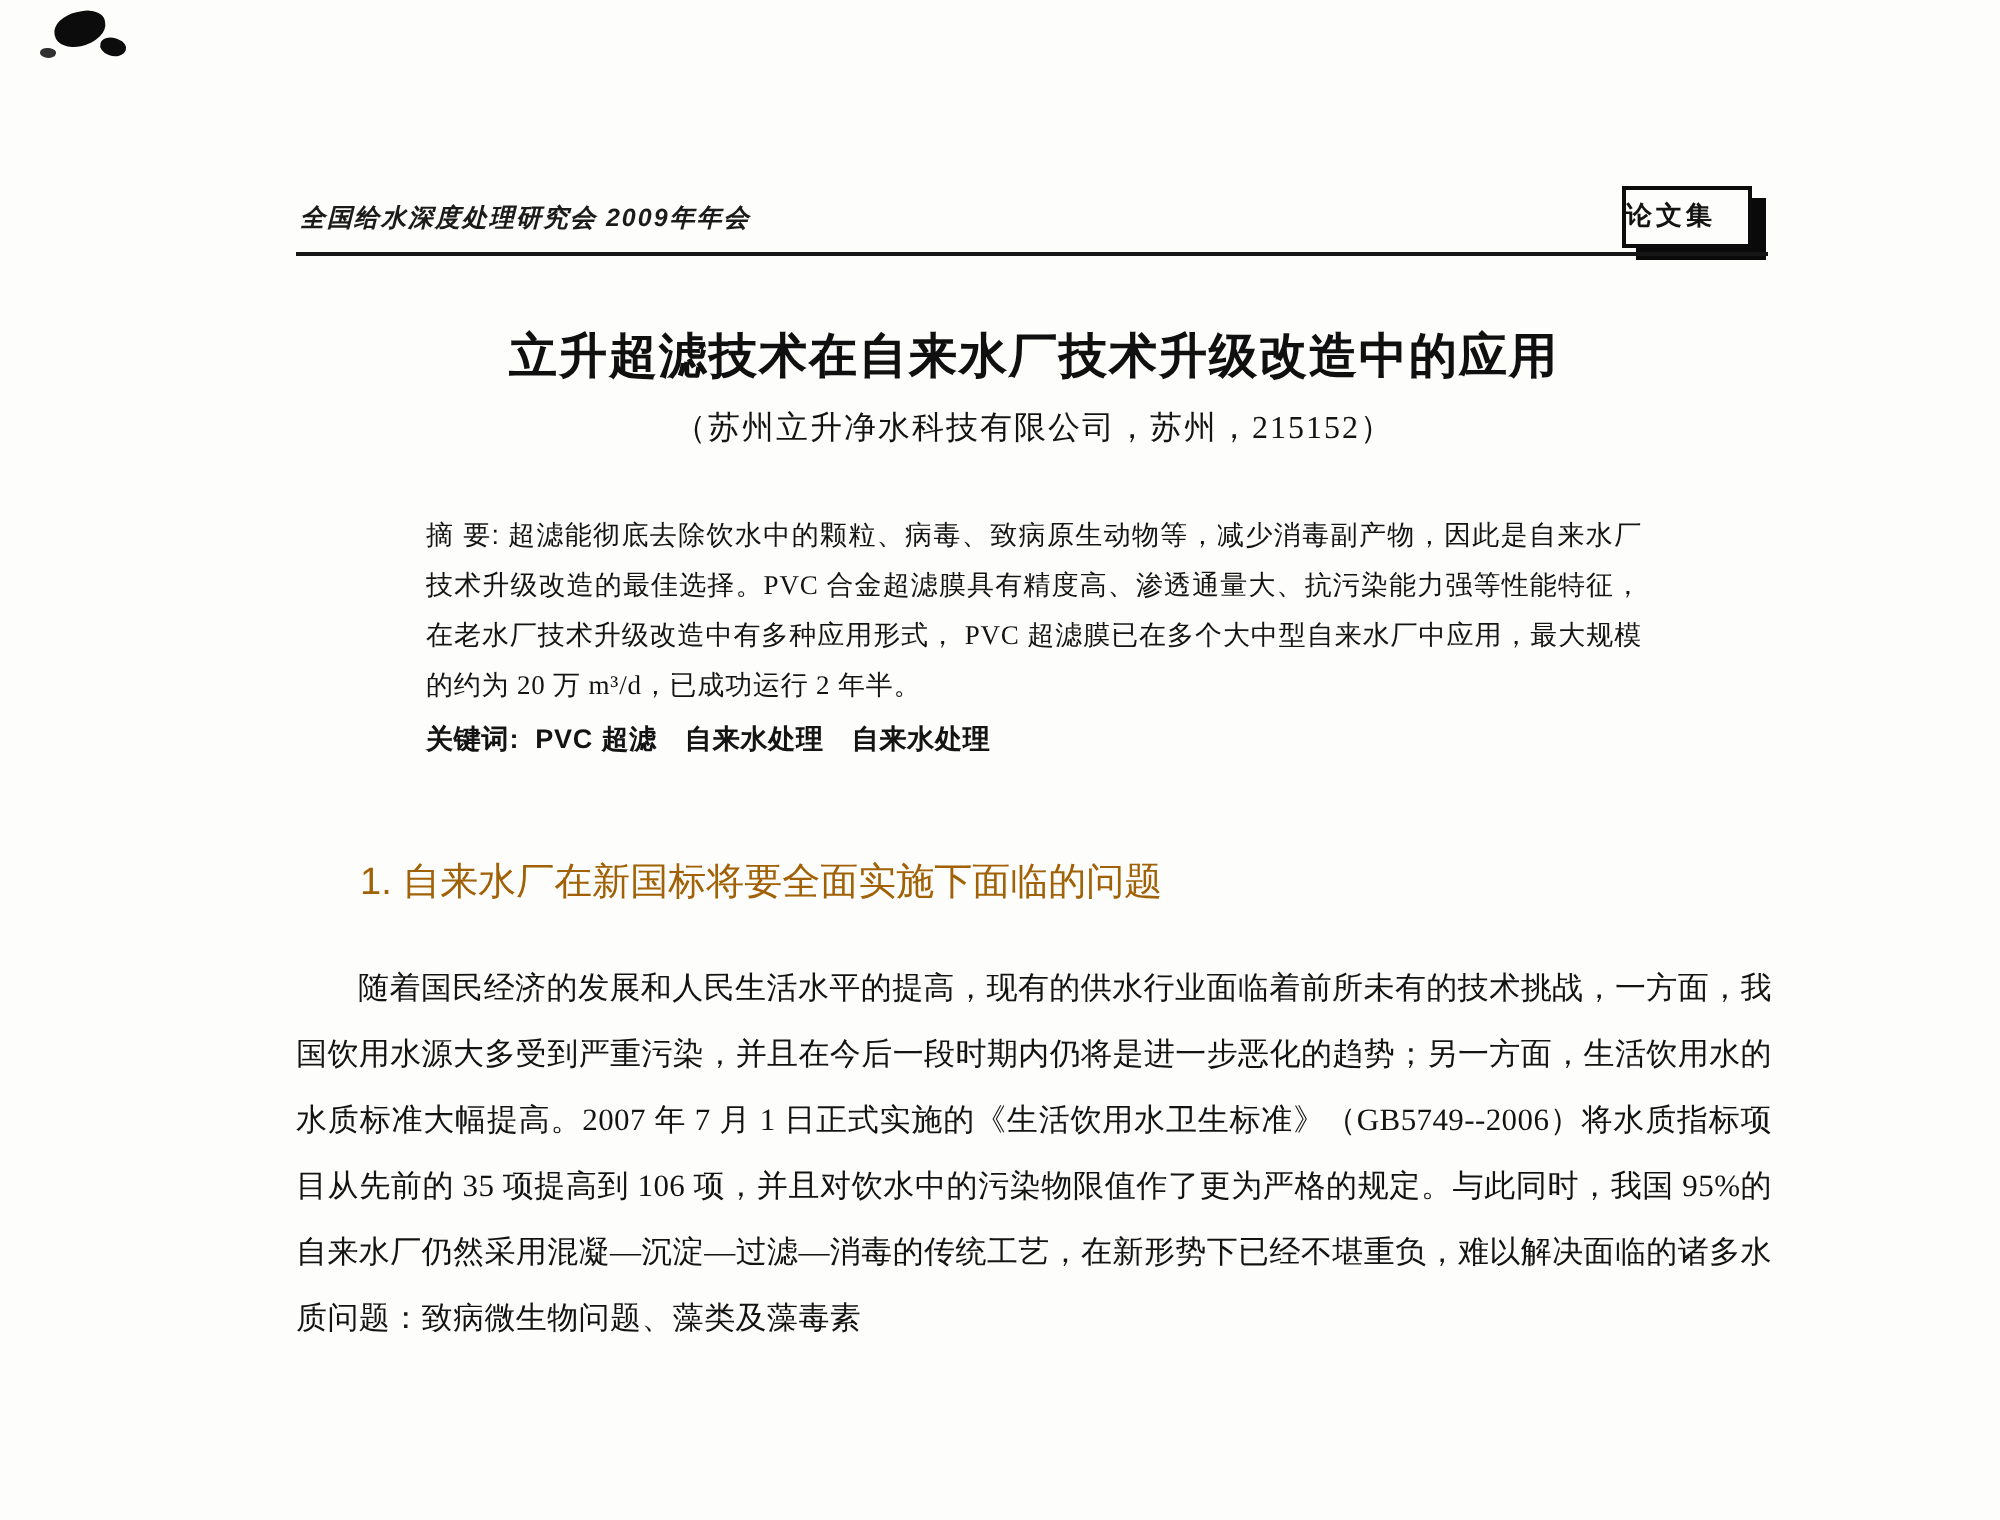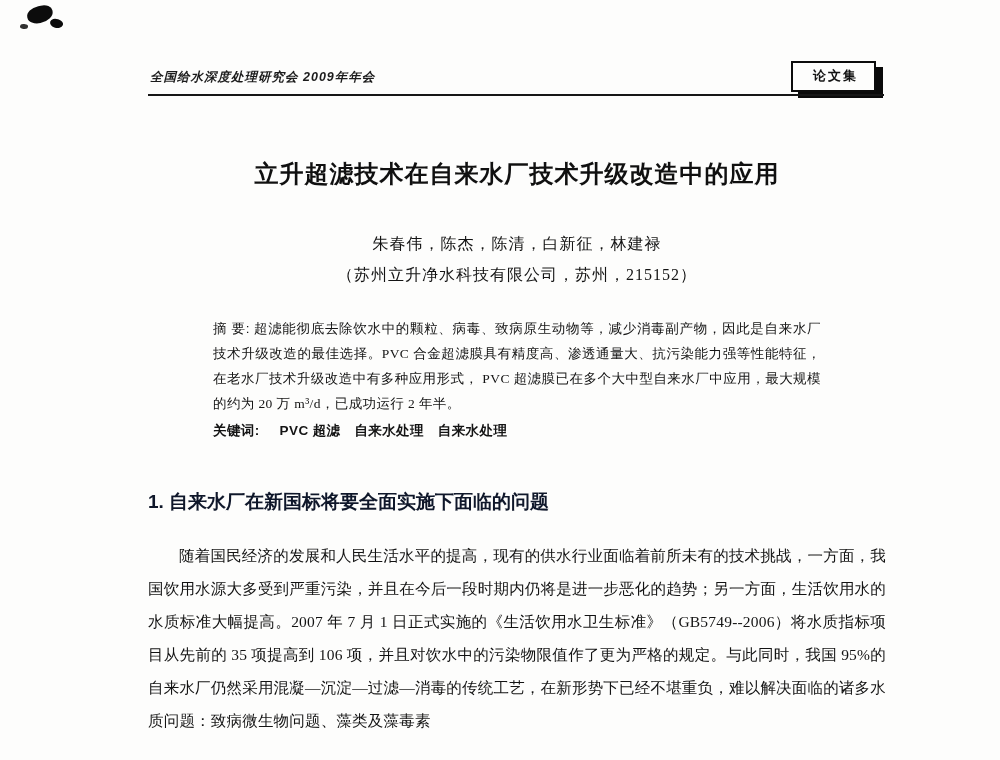--- a/index.html
+++ b/index.html
@@ -19,53 +19,53 @@
   .blob { position: absolute; background: #0c0c0c; border-radius: 50% 40% 55% 45%; }
   .blob1 { left: 27px; top: 6px; width: 26px; height: 17px; transform: rotate(-12deg); }
   .blob2 { left: 50px; top: 19px; width: 13px; height: 9px; transform: rotate(20deg); }
   .blob3 { left: 20px; top: 24px; width: 8px; height: 5px; transform: rotate(8deg); opacity:.85; }
 
   .content { position: absolute; left: 148px; width: 738px; top: 0; }
 
   
   .header-row {
     position: relative;
-    height: 96px;
+    height: 128px;
   }
   .conf-name {
     position: absolute;
     left: 2px; bottom: 10px;
     font-family: "Liberation Sans", "DejaVu Sans", sans-serif;
     font-style: italic;
     font-weight: bold;
     font-size: 12.5px;
     letter-spacing: 1px;
     color: #1b1b1b;
   }
   .stamp {
     position: absolute;
     right: 10px; bottom: 4px;
     border: 2px solid #0c0c0c;
     background: #fdfdfc;
     box-shadow: 7px 6px 0 #0a0a0a;
-    padding: 4px 16px 5px 20px;
+    padding: 4px 16px 5px 0;
     font-family: "Liberation Sans", "DejaVu Sans", sans-serif;
     font-weight: bold;
     font-size: 13px;
     letter-spacing: 2px;
   }
   .header-rule {
     position: absolute;
     left: 0; right: 2px; bottom: 0;
     border-bottom: 2px solid #161616;
   }
 
   
   .paper-title {
-    margin-top: 62px;
+    margin-top: 34px;
     text-align: center;
     font-family: "Liberation Sans", "DejaVu Sans", sans-serif;
     font-weight: bold;
     font-size: 24px;
     letter-spacing: 1px;
     color: #101010;
   }
   .authors {
     margin-top: 44px;
     text-align: center;
@@ -92,29 +92,30 @@
   .abstract .lbl { font-weight: normal; font-family: "Liberation Sans", "DejaVu Sans", sans-serif; }
   .keywords {
     margin: 2px auto 0 auto;
     width: 608px;
     font-size: 13.5px;
     line-height: 25px;
     font-weight: bold;
     font-family: "Liberation Sans", "DejaVu Sans", sans-serif;
     letter-spacing: .4px;
   }
-  .keywords .lbl { margin-right: 20px; }
+  .keywords .lbl { margin-right: 8px; }
 
   
   .section-heading {
     margin-top: 46px;
     font-family: "Liberation Sans", "DejaVu Sans", sans-serif;
-    font-weight: bold;
+    font-weight: normal;
     font-size: 19px;
-    color: #0f172a;
+    color: #a16207;
+    margin-left: 32px;
   }
   .body-para {
     margin-top: 24px;
     font-size: 15.5px;
     line-height: 33px;
     text-align: justify;
     text-indent: 2em;
     letter-spacing: .2px;
     color: #131313;
   }
@@ -131,21 +132,20 @@
   <div class="content">
 
     <div class="header-row">
       <div class="conf-name">全国给水深度处理研究会 2009年年会</div>
       <div class="stamp">论文集</div>
       <div class="header-rule"></div>
     </div>
 
     <h1 class="paper-title">立升超滤技术在自来水厂技术升级改造中的应用</h1>
 
-    <div class="authors">朱春伟，陈杰，陈清，白新征，林建禄</div>
 
     <div class="affiliation">（苏州立升净水科技有限公司，苏州，215152）</div>
 
     <p class="abstract"><span class="lbl">摘  要:</span><span> 超滤能彻底去除饮水中的颗粒、病毒、致病原生动物等，减少消毒副产物，因此是自来水厂技术升级改造的最佳选择。PVC 合金超滤膜具有精度高、渗透通量大、抗污染能力强等性能特征，在老水厂技术升级改造中有多种应用形式， PVC 超滤膜已在多个大中型自来水厂中应用，最大规模的约为 20 万 m³/d，已成功运行 2 年半。</span></p>
 
     <p class="keywords"><span class="lbl">关键词:</span><span>PVC 超滤　自来水处理　自来水处理</span></p>
 
     <h2 class="section-heading">1. 自来水厂在新国标将要全面实施下面临的问题</h2>
 
     <p class="body-para">随着国民经济的发展和人民生活水平的提高，现有的供水行业面临着前所未有的技术挑战，一方面，我国饮用水源大多受到严重污染，并且在今后一段时期内仍将是进一步恶化的趋势；另一方面，生活饮用水的水质标准大幅提高。2007 年 7 月 1 日正式实施的《生活饮用水卫生标准》（GB5749--2006）将水质指标项目从先前的 35 项提高到 106 项，并且对饮水中的污染物限值作了更为严格的规定。与此同时，我国 95%的自来水厂仍然采用混凝—沉淀—过滤—消毒的传统工艺，在新形势下已经不堪重负，难以解决面临的诸多水质问题：致病微生物问题、藻类及藻毒素</p>

